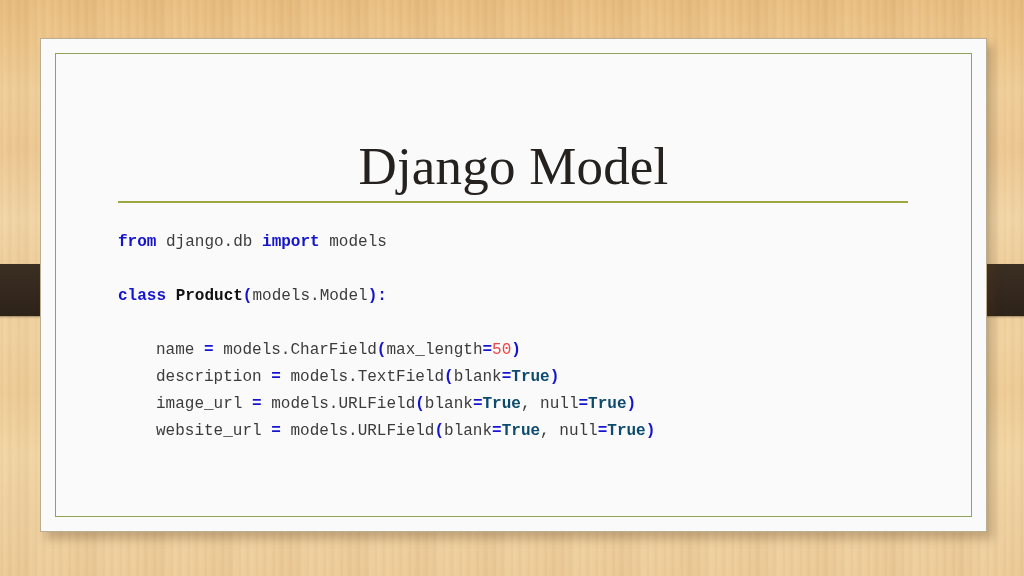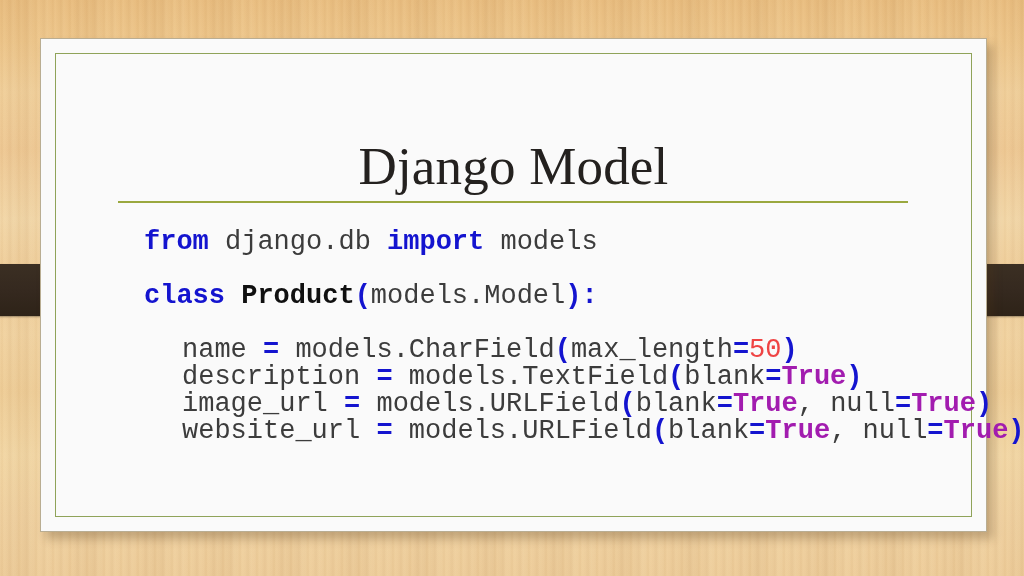--- a/index.html
+++ b/index.html
@@ -115,36 +115,35 @@
     z-index: 5;
   }
 
   
   #code-block {
     position: absolute;
     left: 77px;
     top: 190px;
     right: 40px;
     font-family: "Liberation Mono", "DejaVu Sans Mono", monospace;
-    font-size: 27px;
+    font-size: 16px;
     line-height: 27px;
     color: #3c3c3c;
     white-space: pre;
     z-index: 5;
-    margin-left: 26px;
   }
   .code-line { height: 27px; }
   .code-line.blank { height: 27px; }
   .code-line.indent { padding-left: 38px; }
 
   
   .kw   { color: #1414cf; font-weight: bold; }  
   .name { color: #101010; font-weight: bold; }  
   .op   { color: #1414cf; font-weight: bold; }  
-  .bool { color: #a21caf; font-weight: bold; }  
+  .bool { color: #0c4a6e; font-weight: bold; }  
   .num  { color: #ef4444; }                     
   .pl   { color: #3c3c3c; }                     
 </style>
 </head>
 <body>
 
 <div id="slide-root">
 
   <div class="side-tab" id="tab-left"></div>
   <div class="side-tab" id="tab-right"></div>

